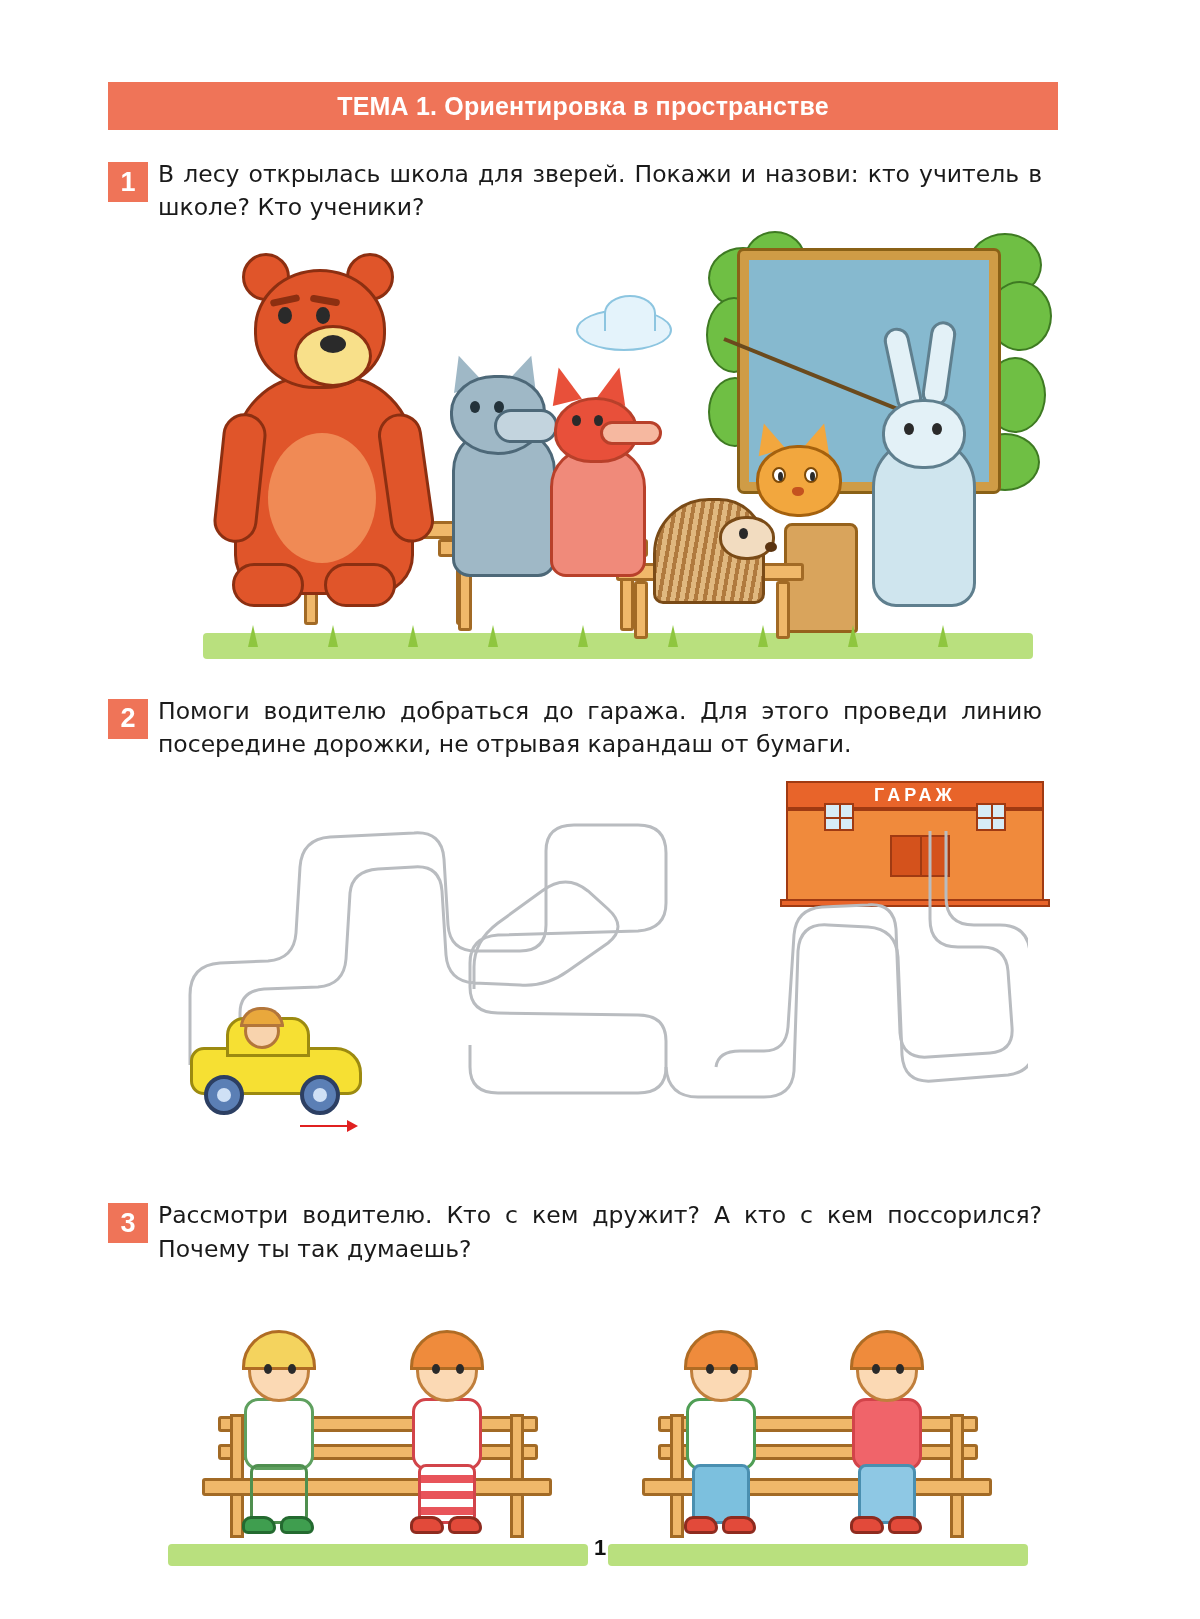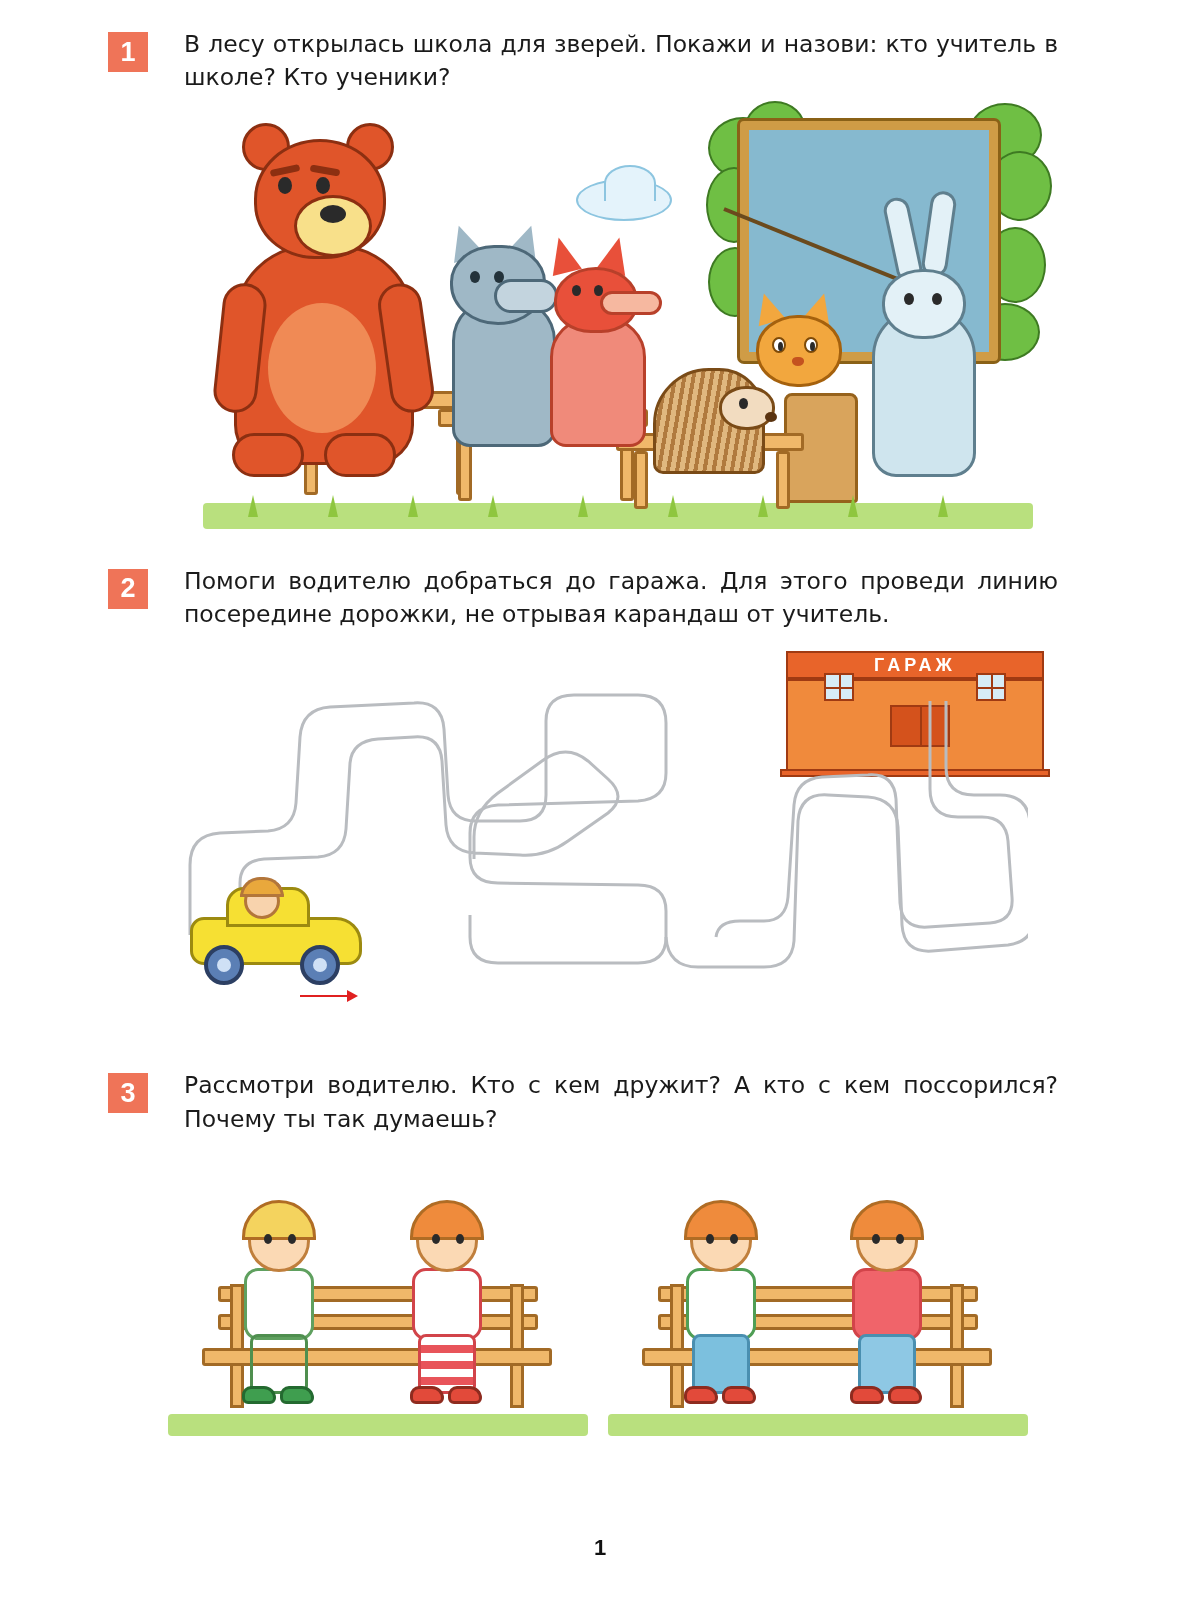--- a/index.html
+++ b/index.html
@@ -54,21 +54,21 @@
     background: #ef7458;
     color: #fff;
     font-size: 27px;
     font-weight: bold;
     display: flex;
     align-items: center;
     justify-content: center;
     margin-top: 4px;
   }
   .task-text {
-    margin-left: 36px;
+    margin-left: 10px;
     font-size: 23.5px;
     line-height: 1.42;
     color: #1a1a1a;
     text-align: justify;
     width: 884px;
     font-family: "DejaVu Sans", sans-serif;
   }
 
   
   .illus1 {
@@ -610,20 +610,21 @@
     font-weight: bold;
     color: #111;
   }
 </style>
 </head>
 <body>
 
 <div class="page">
   <div class="content">
 
+    <div class="topic-banner">ТЕМА 1. Ориентировка в пространстве</div>
 
     <div class="task">
       <div class="task-head">
         <div class="task-num">1</div>
         <div class="task-text">В лесу открылась школа для зверей. Покажи и назови: кто учитель в школе? Кто ученики?</div>
       </div>
 
       <div class="illus1">
         <div class="ground"></div>
 
@@ -729,21 +730,21 @@
         <div class="grass-tuft" style="left:560px;"></div>
         <div class="grass-tuft" style="left:650px;"></div>
         <div class="grass-tuft" style="left:740px;"></div>
         <div class="grass-tuft" style="left:830px;"></div>
       </div>
     </div>
 
     <div class="task">
       <div class="task-head">
         <div class="task-num">2</div>
-        <div class="task-text">Помоги водителю добраться до гаража. Для этого проведи линию посередине дорожки, не отрывая карандаш от учитель.</div>
+        <div class="task-text">Помоги водителю добраться до гаража. Для этого проведи линию посередине дорожки, не отрывая карандаш от бумаги.</div>
       </div>
 
       <div class="illus2">
 
         <div class="garage">
           <div class="wall"></div>
           <div class="roof"></div>
           <div class="sign">ГАРАЖ</div>
           <div class="win l"></div>
           <div class="win r"></div>

